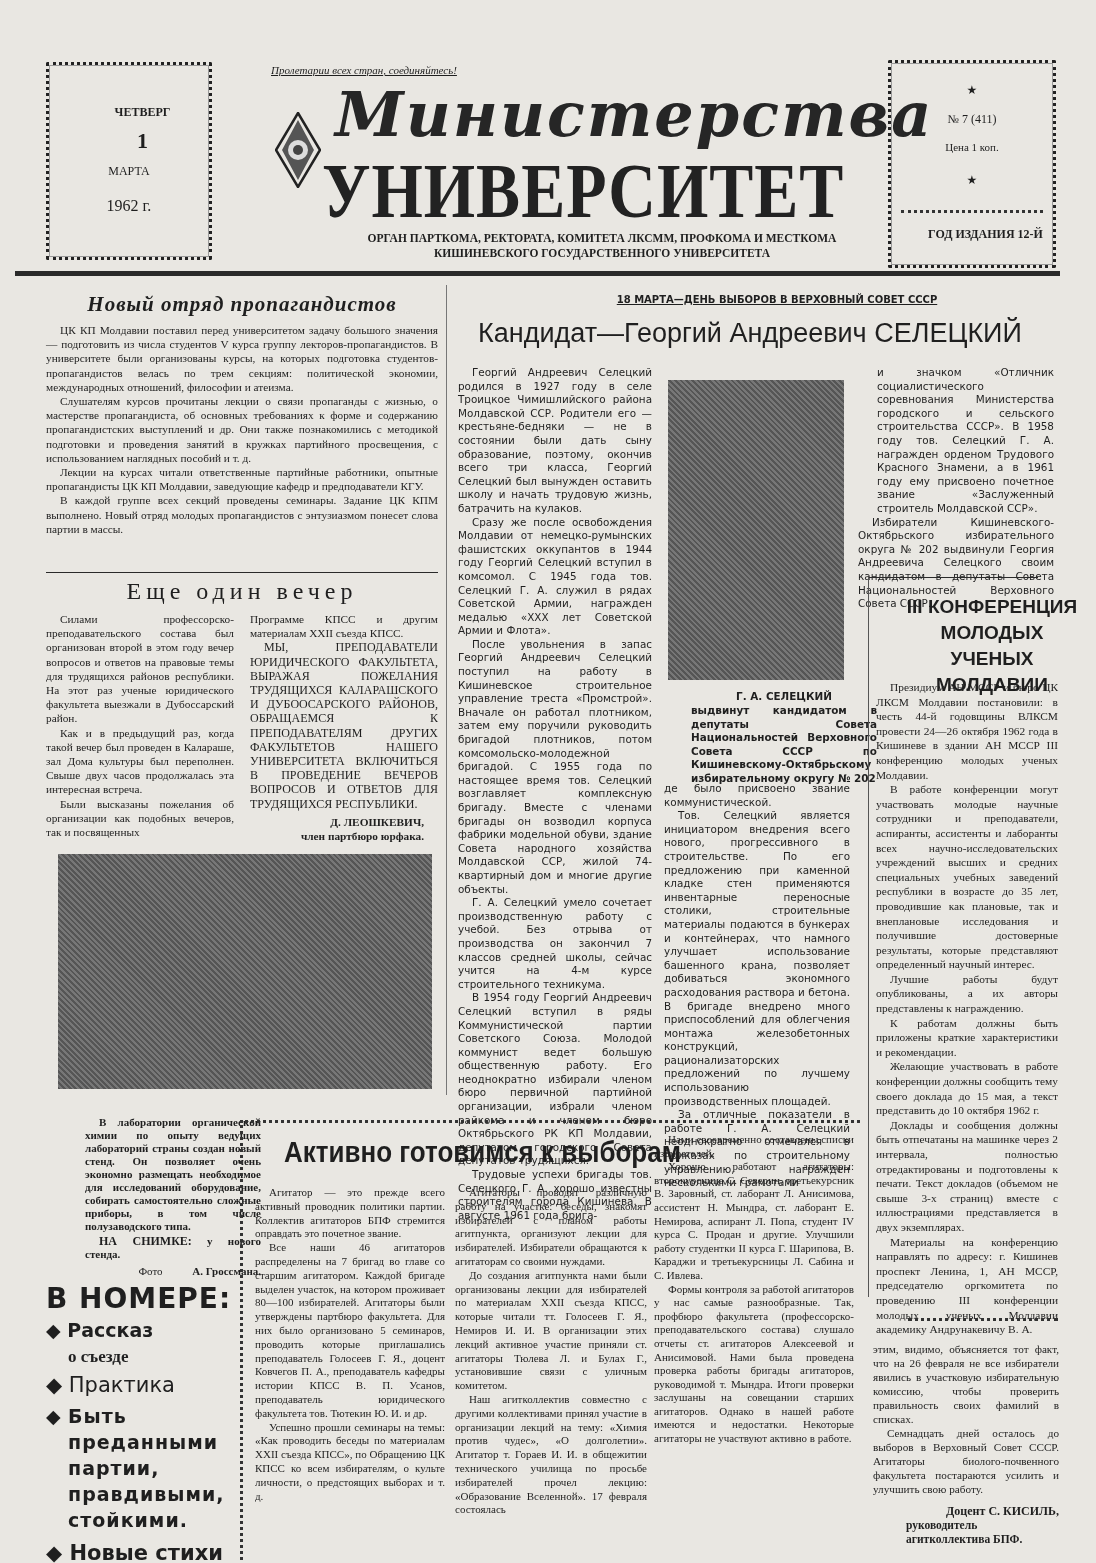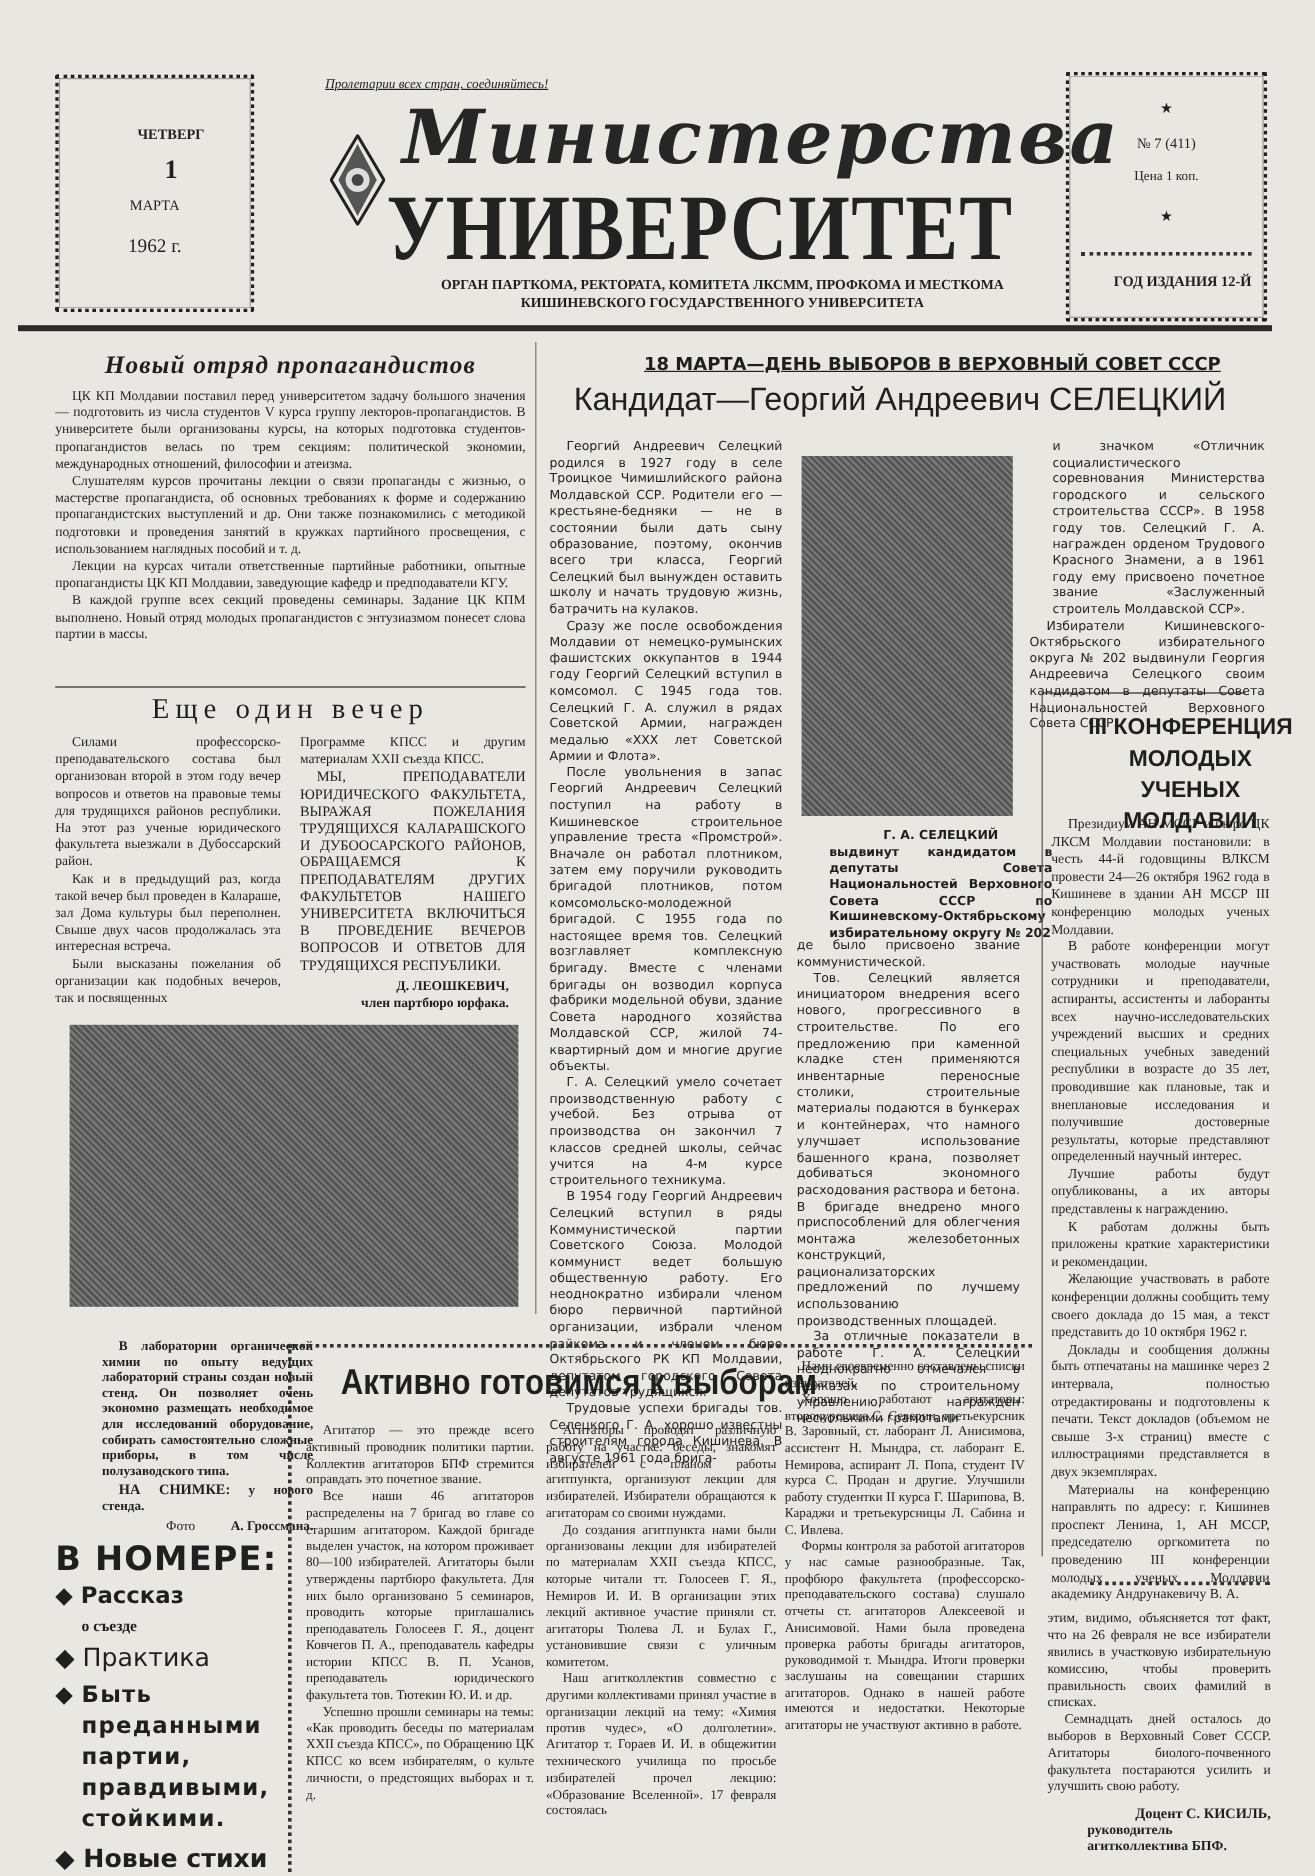--- a/index.html
+++ b/index.html
@@ -82,30 +82,30 @@
 <div class="photo" style="left:58px;top:854px;width:374px;height:235px;"></div>
 <div class="abs txt bold" style="left:58px;top:1116px;width:176px;font-size:11px;line-height:13px;">
   <p>В лаборатории органической химии по опыту ведущих лабораторий страны создан новый стенд. Он позволяет очень экономно размещать необходимое для исследований оборудование, собирать самостоятельно сложные приборы, в том числе полузаводского типа.</p>
   <p style="margin-top:2px;"><span style="font-size:12px;">НА СНИМКЕ:</span> <span>у нового стенда.</span></p>
   <div style="text-align:right;margin-top:4px;font-weight:normal;"><span>Фото</span> <span class="bold">А. Гроссмана.</span></div>
 </div>
 
 <div class="abs" style="left:46px;top:1282px;width:200px;">
   <div style="font-size:28px;font-weight:bold;font-family:'DejaVu Sans',sans-serif;letter-spacing:1px;">В НОМЕРЕ:</div>
   <div style="margin-top:4px;font-size:19px;font-weight:bold;font-family:'DejaVu Sans',sans-serif;"><span>◆ </span><span>Рассказ</span></div>
-  <div style="margin-left:22px;margin-top:6px;font-size:13px;font-weight:bold;">о съезде</div>
+  <div style="margin-left:22px;margin-top:6px;font-size:17px;font-weight:bold;">о съезде</div>
   <div style="margin-top:6px;font-size:21px;font-family:'DejaVu Sans',sans-serif;"><span>◆ </span><span>Практика</span></div>
   <div style="margin-top:6px;font-size:19px;font-weight:bold;font-family:'DejaVu Sans',sans-serif;letter-spacing:1px;line-height:26px;display:flex;">
       <span style="flex:0 0 22px;">◆</span>
       <span>Быть преданными партии, правдивыми, стойкими.</span>
     </div>
   <div style="margin-top:8px;font-size:21px;font-weight:bold;font-family:'DejaVu Sans',sans-serif;"><span>◆ </span><span>Новые стихи</span></div>
 </div>
 
-<div class="abs center bold" style="left:456px;top:294px;width:588px;font-size:15px;font-family:'DejaVu Sans',sans-serif;text-decoration:underline;">18 МАРТА—ДЕНЬ ВЫБОРОВ В ВЕРХОВНЫЙ СОВЕТ СССР</div>
+<div class="abs center bold" style="left:456px;top:294px;width:588px;font-size:10px;font-family:'DejaVu Sans',sans-serif;text-decoration:underline;">18 МАРТА—ДЕНЬ ВЫБОРОВ В ВЕРХОВНЫЙ СОВЕТ СССР</div>
 <div class="abs center" style="left:456px;top:318px;width:588px;font-size:27px;font-family:'Liberation Sans',sans-serif;">Кандидат—Георгий Андреевич СЕЛЕЦКИЙ</div>
 
 <div class="abs sans" style="left:458px;top:366px;width:194px;">
   <p>Георгий Андреевич Селецкий родился в 1927 году в селе Троицкое Чимишлийского района Молдавской ССР. Родители его — крестьяне-бедняки — не в состоянии были дать сыну образование, поэтому, окончив всего три класса, Георгий Селецкий был вынужден оставить школу и начать трудовую жизнь, батрачить на кулаков.</p>
   <p>Сразу же после освобождения Молдавии от немецко-румынских фашистских оккупантов в 1944 году Георгий Селецкий вступил в комсомол. С 1945 года тов. Селецкий Г. А. служил в рядах Советской Армии, награжден медалью «XXX лет Советской Армии и Флота».</p>
   <p>После увольнения в запас Георгий Андреевич Селецкий поступил на работу в Кишиневское строительное управление треста «Промстрой». Вначале он работал плотником, затем ему поручили руководить бригадой плотников, потом комсомольско-молодежной бригадой. С 1955 года по настоящее время тов. Селецкий возглавляет комплексную бригаду. Вместе с членами бригады он возводил корпуса фабрики модельной обуви, здание Совета народного хозяйства Молдавской ССР, жилой 74-квартирный дом и многие другие объекты.</p>
   <p>Г. А. Селецкий умело сочетает производственную работу с учебой. Без отрыва от производства он закончил 7 классов средней школы, сейчас учится на 4-м курсе строительного техникума.</p>
   <p>В 1954 году Георгий Андреевич Селецкий вступил в ряды Коммунистической партии Советского Союза. Молодой коммунист ведет большую общественную работу. Его неоднократно избирали членом бюро первичной партийной организации, избрали членом райкома и членом бюро Октябрьского РК КП Молдавии, депутатом городского Совета депутатов трудящихся.</p>
   <p>Трудовые успехи бригады тов. Селецкого Г. А. хорошо известны строителям города Кишинева. В августе 1961 года брига-</p>
 </div>

